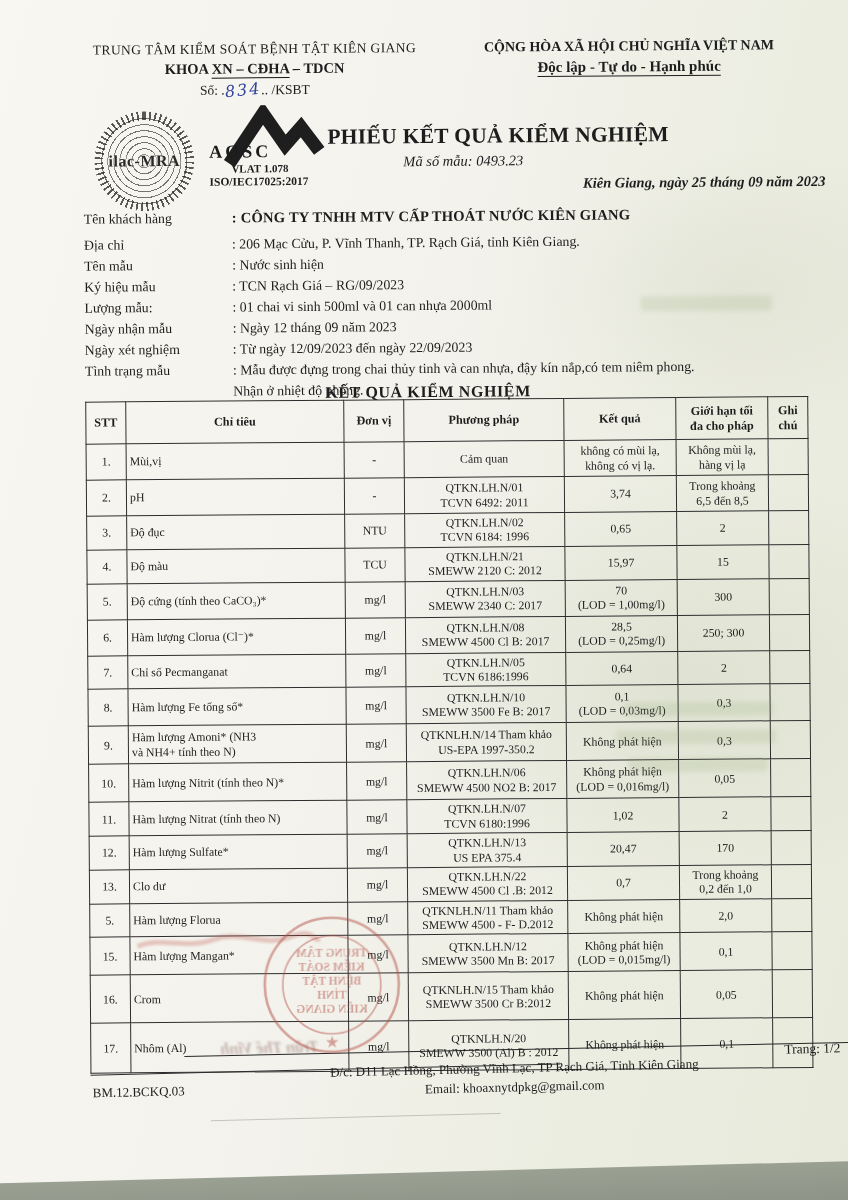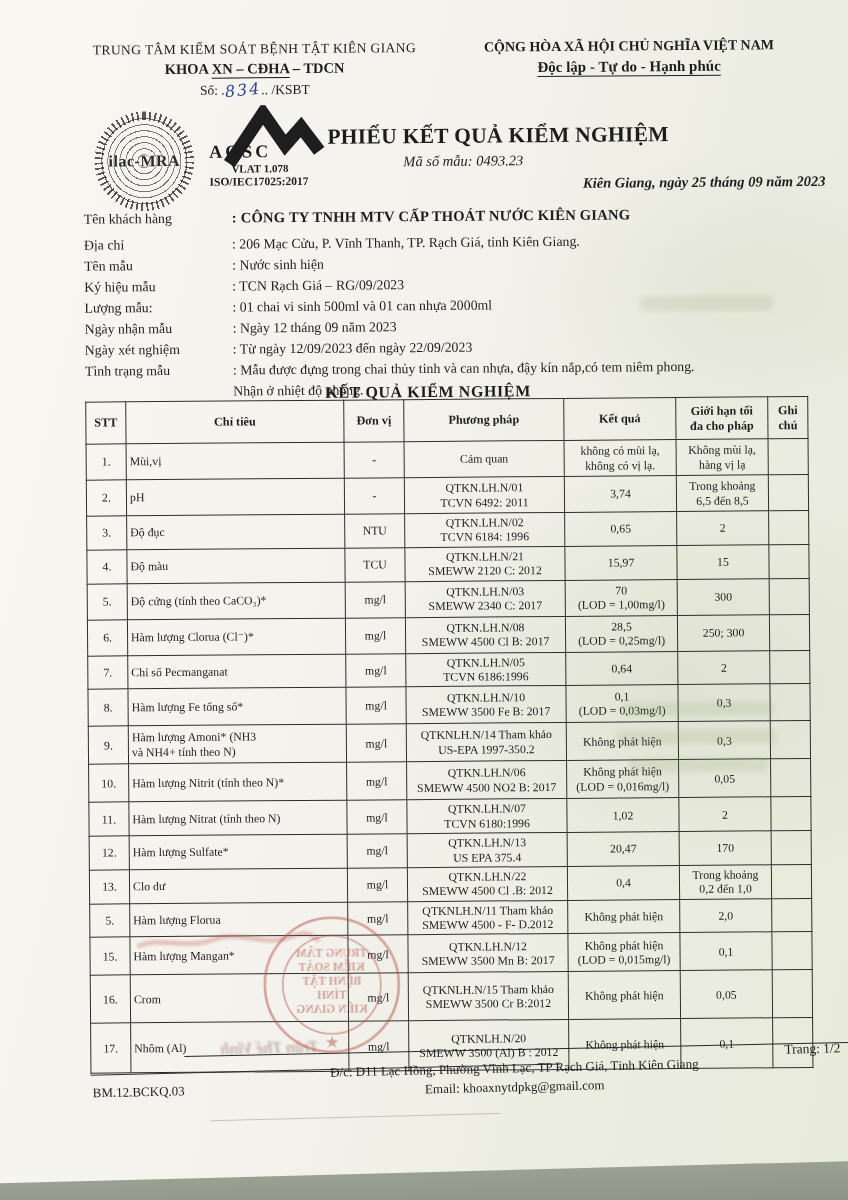--- a/index.html
+++ b/index.html
@@ -345,21 +345,21 @@
             <td class="c-kq">20,47</td>
             <td class="c-gh">170</td>
             <td class="c-gc"></td>
           </tr>
           <tr>
             <td class="c-stt">13.</td>
             <td class="c-ct">Clo dư</td>
             <td class="c-donvi">mg/l</td>
             <td class="c-pp">QTKN.LH.N/22
 SMEWW 4500 Cl .B: 2012</td>
-            <td class="c-kq">0,4</td>
+            <td class="c-kq">0,7</td>
             <td class="c-gh">Trong khoảng
 0,2 đến 1,0</td>
             <td class="c-gc"></td>
           </tr>
           <tr>
             <td class="c-stt">5.</td>
             <td class="c-ct">Hàm lượng Florua</td>
             <td class="c-donvi">mg/l</td>
             <td class="c-pp">QTKNLH.N/11 Tham khảo
 SMEWW 4500 - F- D.2012</td>

